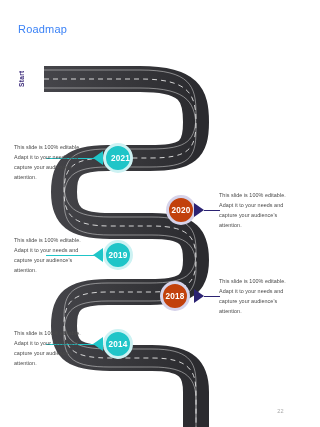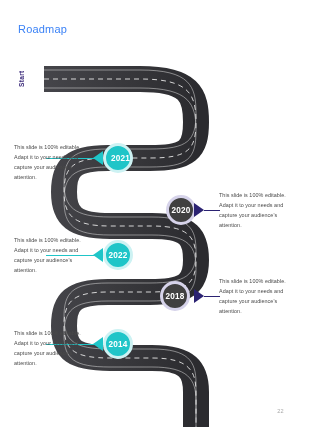--- a/index.html
+++ b/index.html
@@ -77,21 +77,21 @@
     font-weight: 700;
     color: #ffffff;
     letter-spacing: 0.2px;
     box-sizing: border-box;
   }
   .marker.teal {
     background: #1fc5c8;
     border: 3px solid #cdf2f3;
   }
   .marker.purple {
-    background: #404040;
+    background: #c2410c;
     border: 3px solid #d6d3ea;
   }
 
   
   .pointer {
     position: absolute;
     width: 0;
     height: 0;
   }
   .pointer.left {
@@ -231,21 +231,21 @@
   <div class="marker purple" style="left:166px; top:195px;">
     <span>2020</span>
   </div>
   <div class="pointer right" style="left:194px; top:203px;"></div>
   <div class="connector purple" style="left:204px; top:210px; width:16px;"></div>
   <div class="desc right-side" style="left:219px; top:190px;">This slide is 100% editable. Adapt it to your needs and capture your audience's attention.</div>
 
   <div class="connector teal" style="left:46px; top:255px; width:50px;"></div>
   <div class="pointer left" style="left:93px; top:248px;"></div>
   <div class="marker teal" style="left:103px; top:240px;">
-    <span>2022</span>
+    <span>2019</span>
   </div>
   <div class="desc" style="left:14px; top:235px;">This slide is 100% editable. Adapt it to your needs and capture your audience's attention.</div>
 
   <div class="marker purple" style="left:160px; top:281px;">
     <span>2018</span>
   </div>
   <div class="pointer right" style="left:194px; top:289px;"></div>
   <div class="connector purple" style="left:204px; top:296px; width:16px;"></div>
   <div class="desc right-side" style="left:219px; top:276px;">This slide is 100% editable. Adapt it to your needs and capture your audience's attention.</div>
 

